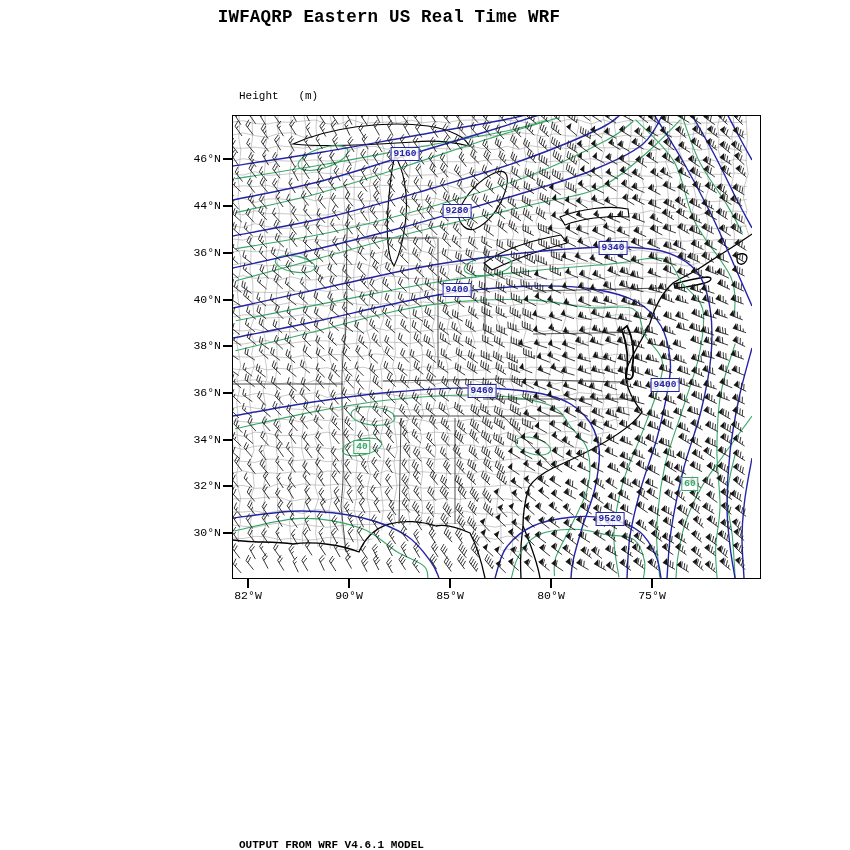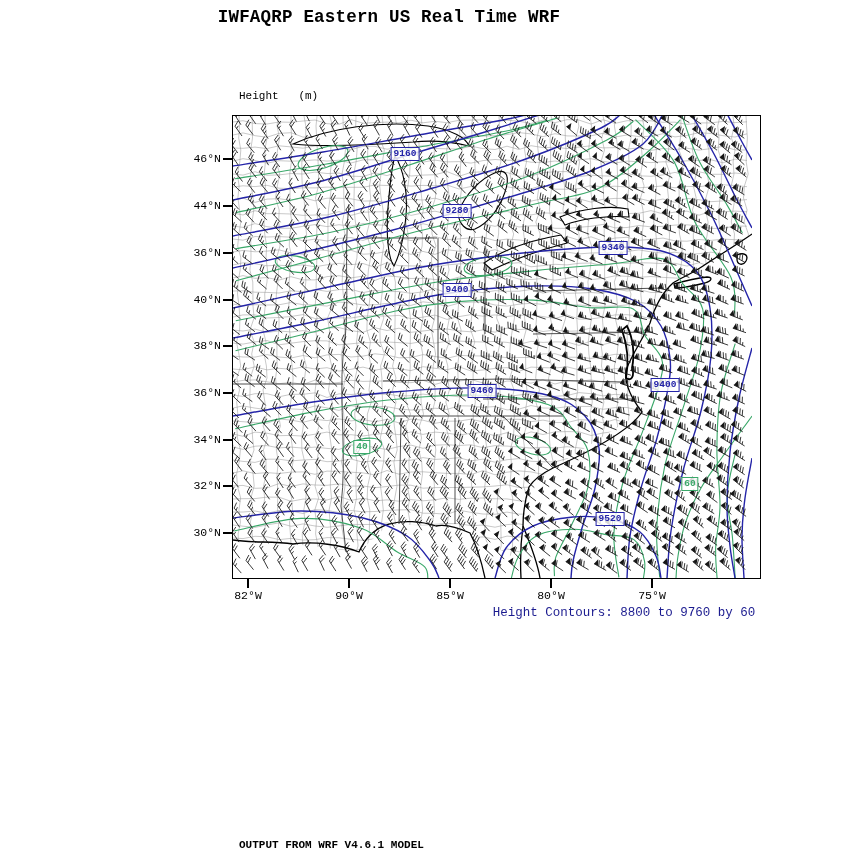--- a/index.html
+++ b/index.html
@@ -129,20 +129,19 @@
         <div class="clabel" style="left: 380px; top: 132px; color: rgb(36, 36, 168);">9340</div>
         <div class="clabel" style="left: 224px; top: 174px; color: rgb(36, 36, 168);">9400</div>
         <div class="clabel" style="left: 432px; top: 269px; color: rgb(36, 36, 168);">9400</div>
         <div class="clabel" style="left: 249px; top: 275px; color: rgb(36, 36, 168);">9460</div>
         <div class="clabel" style="left: 377px; top: 403px; color: rgb(36, 36, 168);">9520</div>
         <div class="clabel" style="left: 129px; top: 331px; color: rgb(58, 168, 105);">40</div>
         <div class="clabel" style="left: 457px; top: 368px; color: rgb(58, 168, 105);">60</div>
       </div>
   </div>
 
-  <div class="cap" id="capH" style="top: 606px; color: rgb(27, 27, 143);">Height Contours: 8800 to 9760 by 60</div>
 
   <div class="footer">
     <div>OUTPUT FROM WRF V4.6.1 MODEL</div>
     
   </div>
 
 </div>
 
 </body></html>

